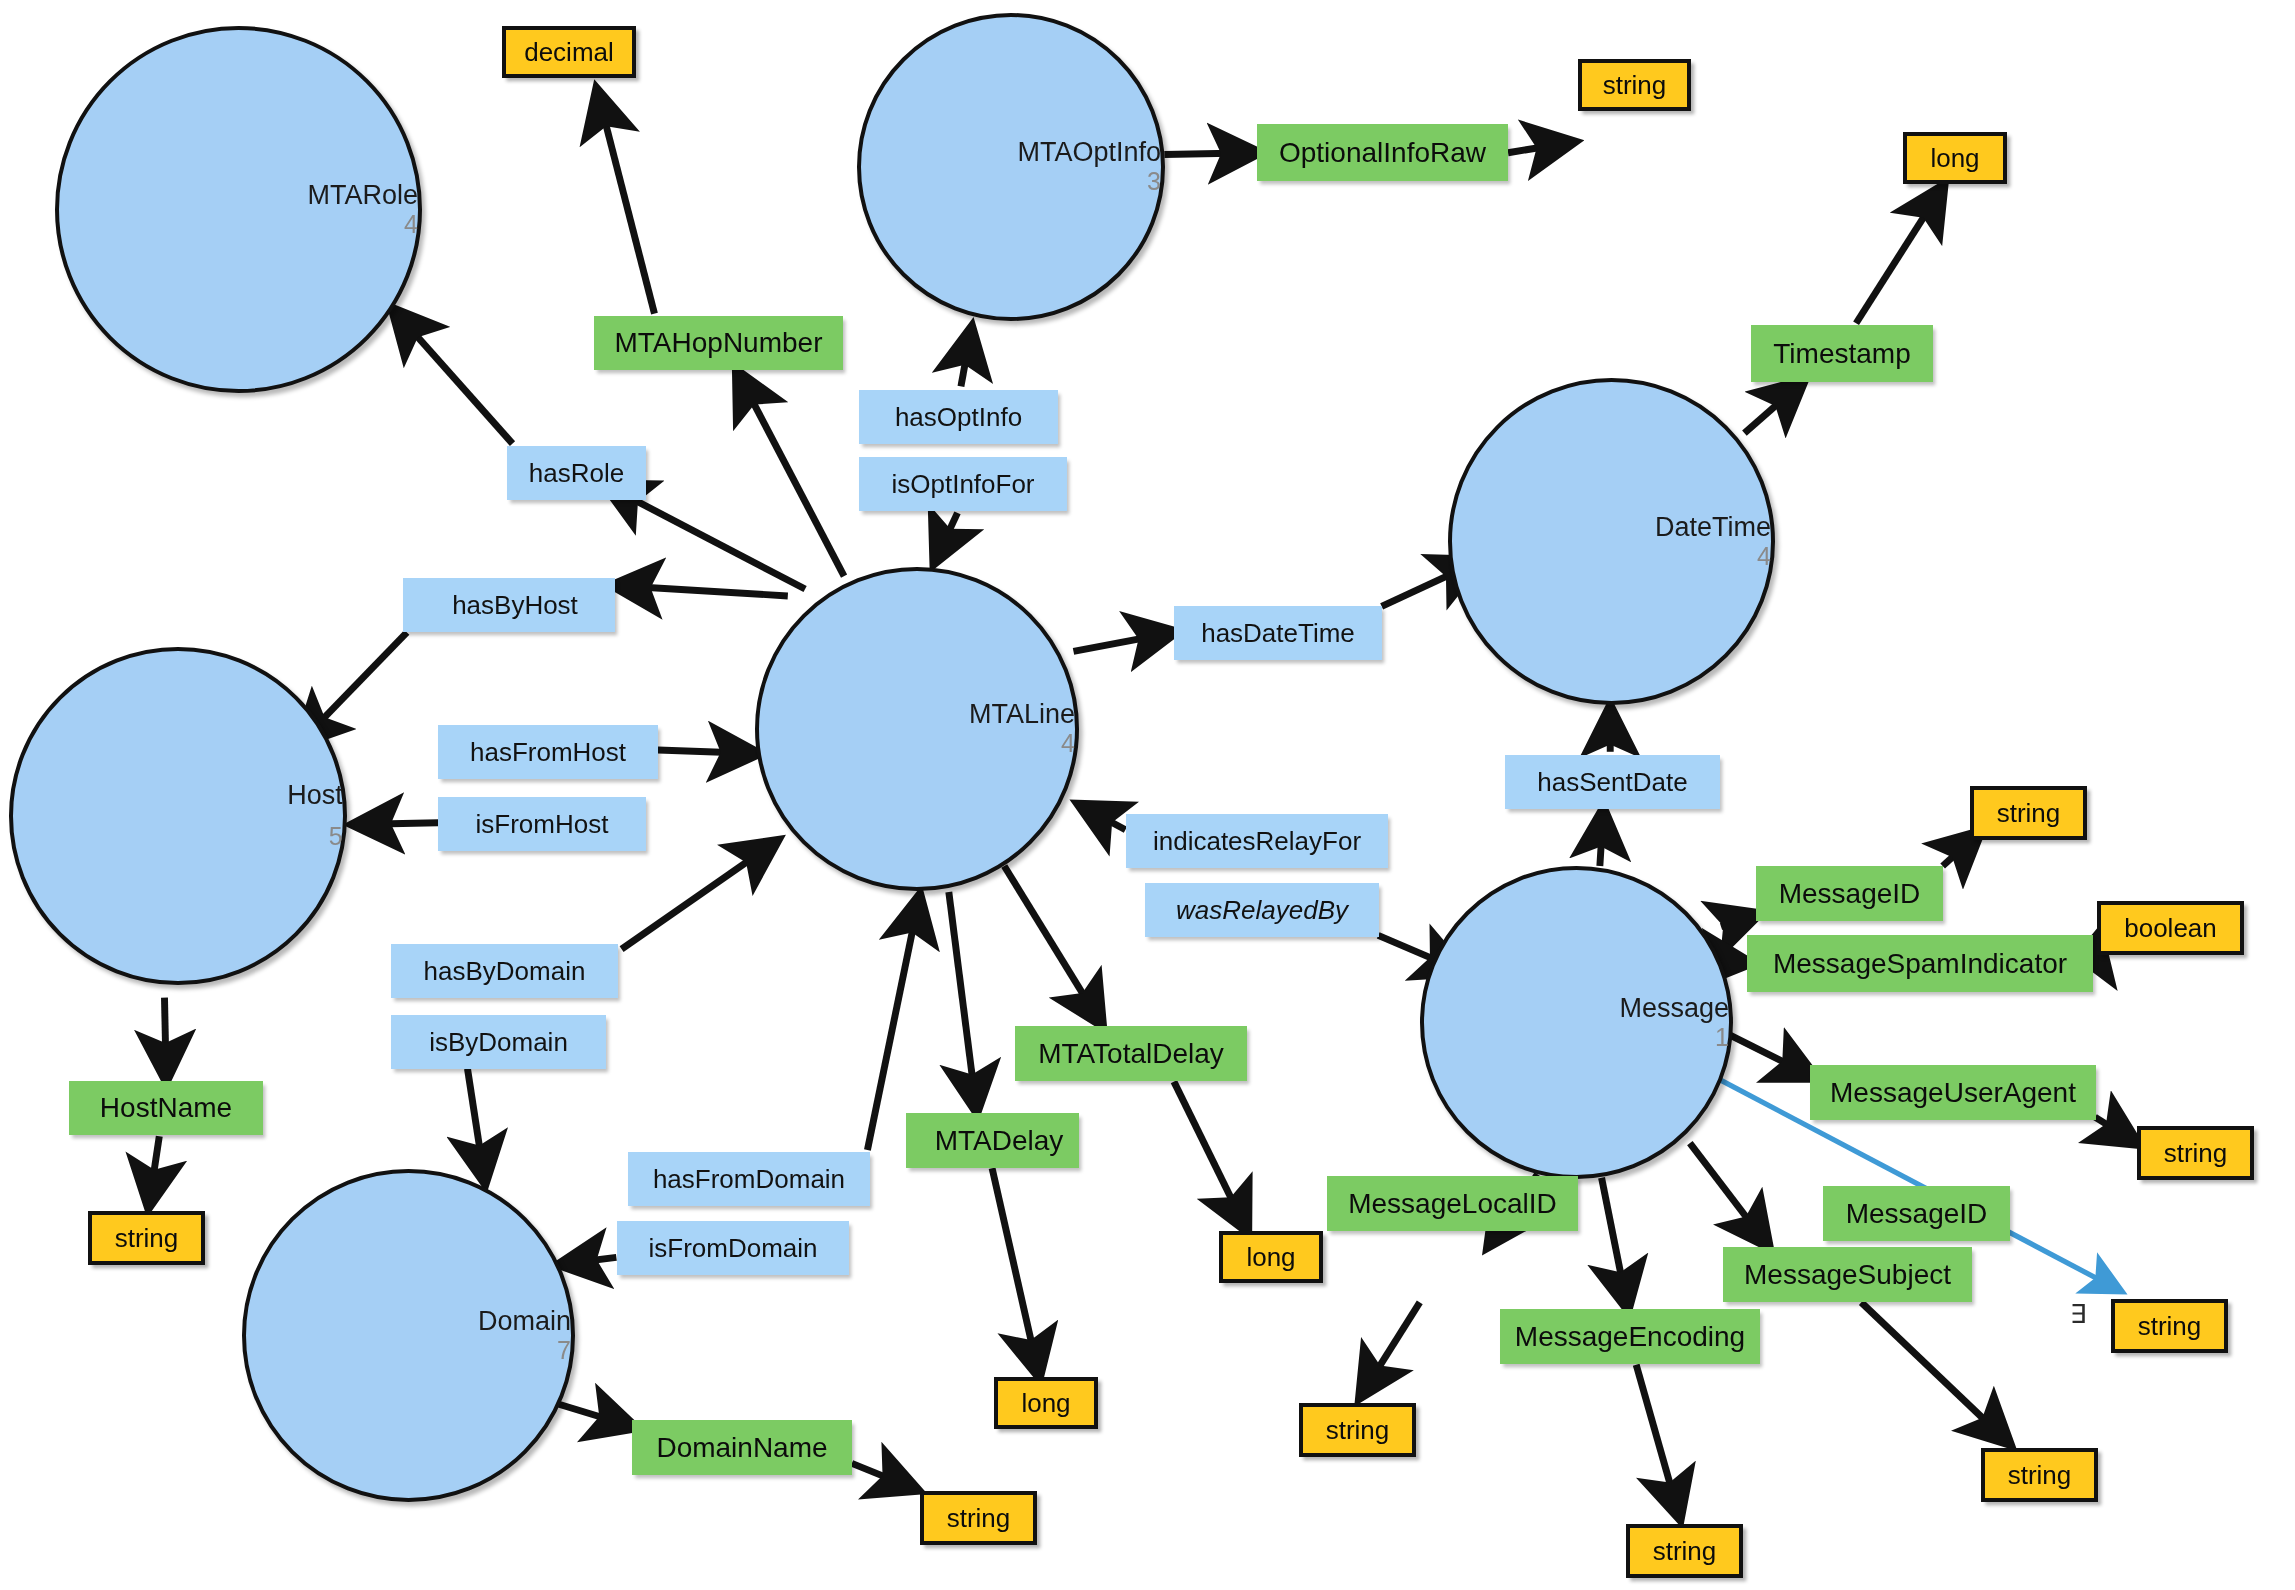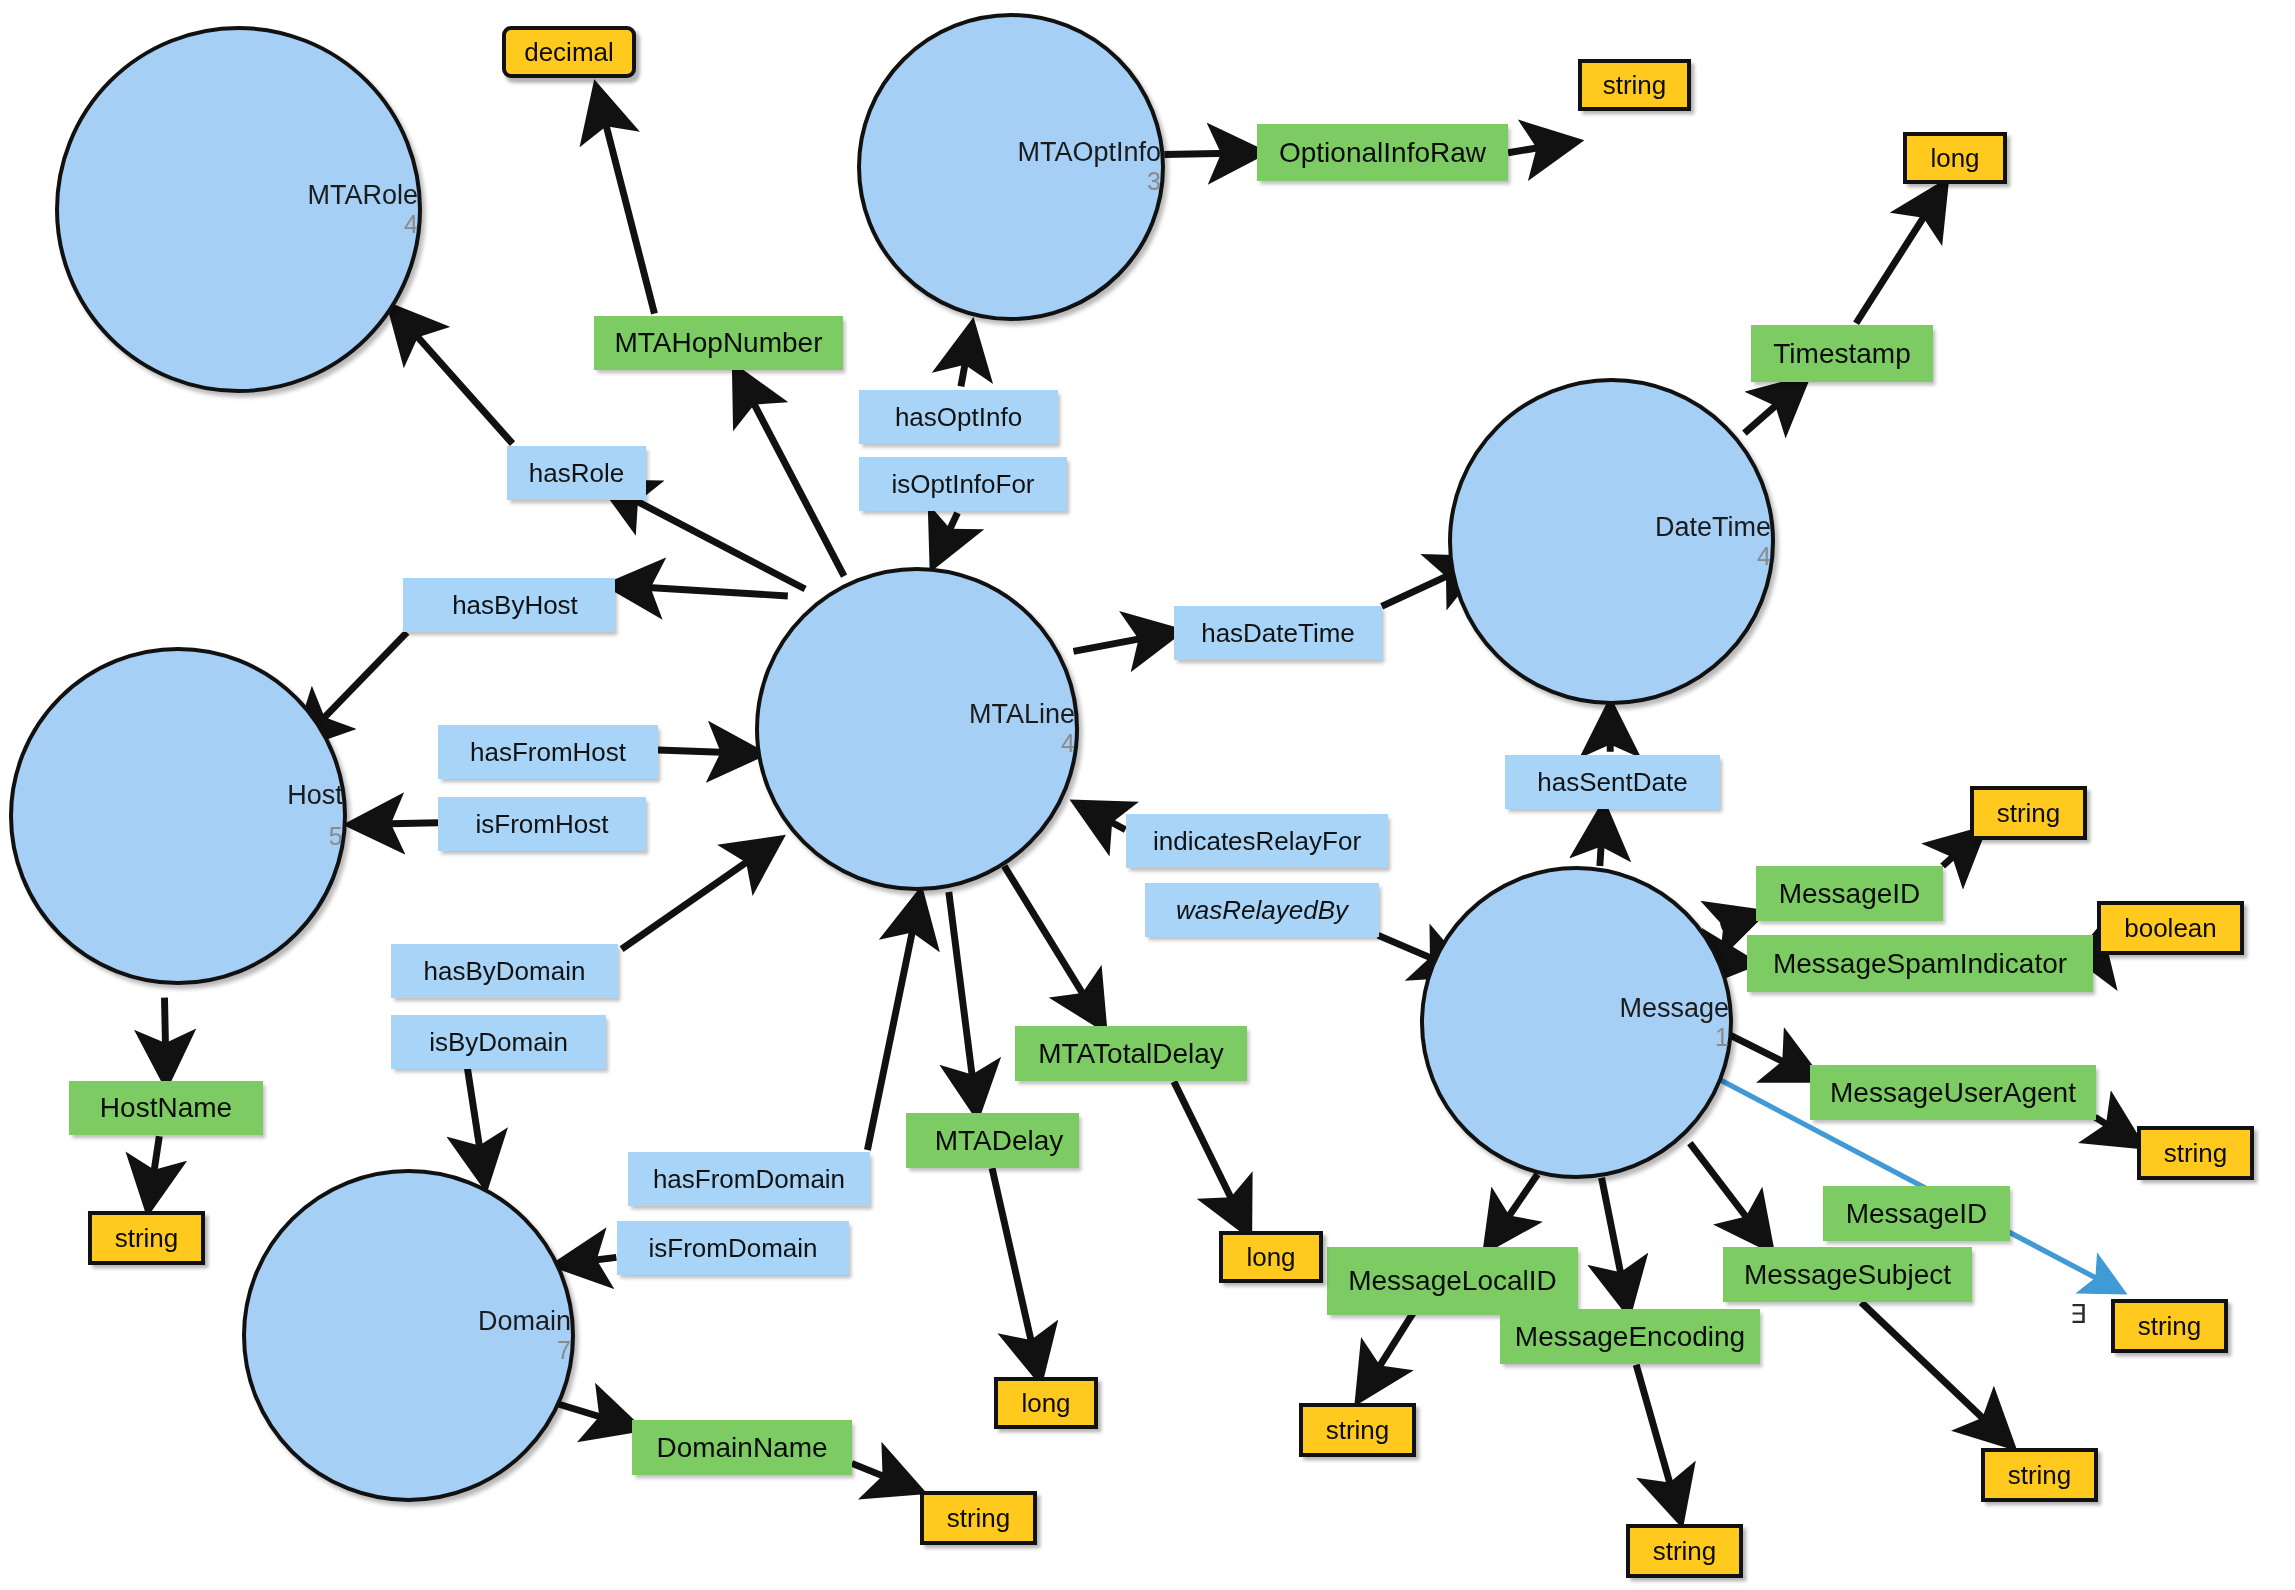--- a/index.html
+++ b/index.html
@@ -264,25 +264,25 @@
   <div class="dataprop" style="left:1257px; top:124px; width:251px; height:57px;">OptionalInfoRaw</div>
   <div class="dataprop" style="left:1751px; top:325px; width:182px; height:57px;">Timestamp</div>
   <div class="dataprop" style="left:69px; top:1081px; width:194px; height:54px;">HostName</div>
   <div class="dataprop" style="left:1015px; top:1026px; width:232px; height:55px;">MTATotalDelay</div>
   <div class="dataprop" style="left:906px; top:1113px; width:173px; height:55px;padding-left:27px;">MTADelay</div>
   <div class="dataprop" style="left:1756px; top:866px; width:187px; height:55px;">MessageID</div>
   <div class="dataprop" style="left:1747px; top:935px; width:346px; height:57px;">MessageSpamIndicator</div>
   <div class="dataprop" style="left:1810px; top:1065px; width:286px; height:55px;">MessageUserAgent</div>
   <div class="dataprop" style="left:1823px; top:1186px; width:187px; height:55px;">MessageID</div>
   <div class="dataprop" style="left:1723px; top:1247px; width:249px; height:55px;">MessageSubject</div>
-  <div class="dataprop" style="left:1327px; top:1247px; width:251px; height:68px;">MessageLocalID</div>
+  <div class="dataprop" style="left:1327px; top:1176px; width:251px; height:55px;">MessageLocalID</div>
   <div class="dataprop" style="left:1500px; top:1309px; width:260px; height:55px;">MessageEncoding</div>
   <div class="dataprop" style="left:632px; top:1420px; width:220px; height:55px;">DomainName</div>
 
-  <div class="literal" style="left:502px; top:26px; width:134px; height:52px;border-radius:9px;">decimal</div>
+  <div class="literal" style="left:502px; top:26px; width:134px; height:52px;">decimal</div>
   <div class="literal" style="left:1578px; top:59px; width:113px; height:52px;">string</div>
   <div class="literal" style="left:1903px; top:132px; width:104px; height:52px;">long</div>
   <div class="literal" style="left:1970px; top:786px; width:117px; height:54px;">string</div>
   <div class="literal" style="left:2097px; top:901px; width:147px; height:54px;">boolean</div>
   <div class="literal" style="left:2137px; top:1126px; width:117px; height:54px;">string</div>
   <div class="literal" style="left:88px; top:1211px; width:117px; height:54px;">string</div>
   <div class="literal" style="left:1219px; top:1231px; width:104px; height:52px;">long</div>
   <div class="literal" style="left:2111px; top:1299px; width:117px; height:54px;">string</div>
   <div class="literal" style="left:994px; top:1377px; width:104px; height:52px;">long</div>
   <div class="literal" style="left:1299px; top:1403px; width:117px; height:54px;">string</div>

